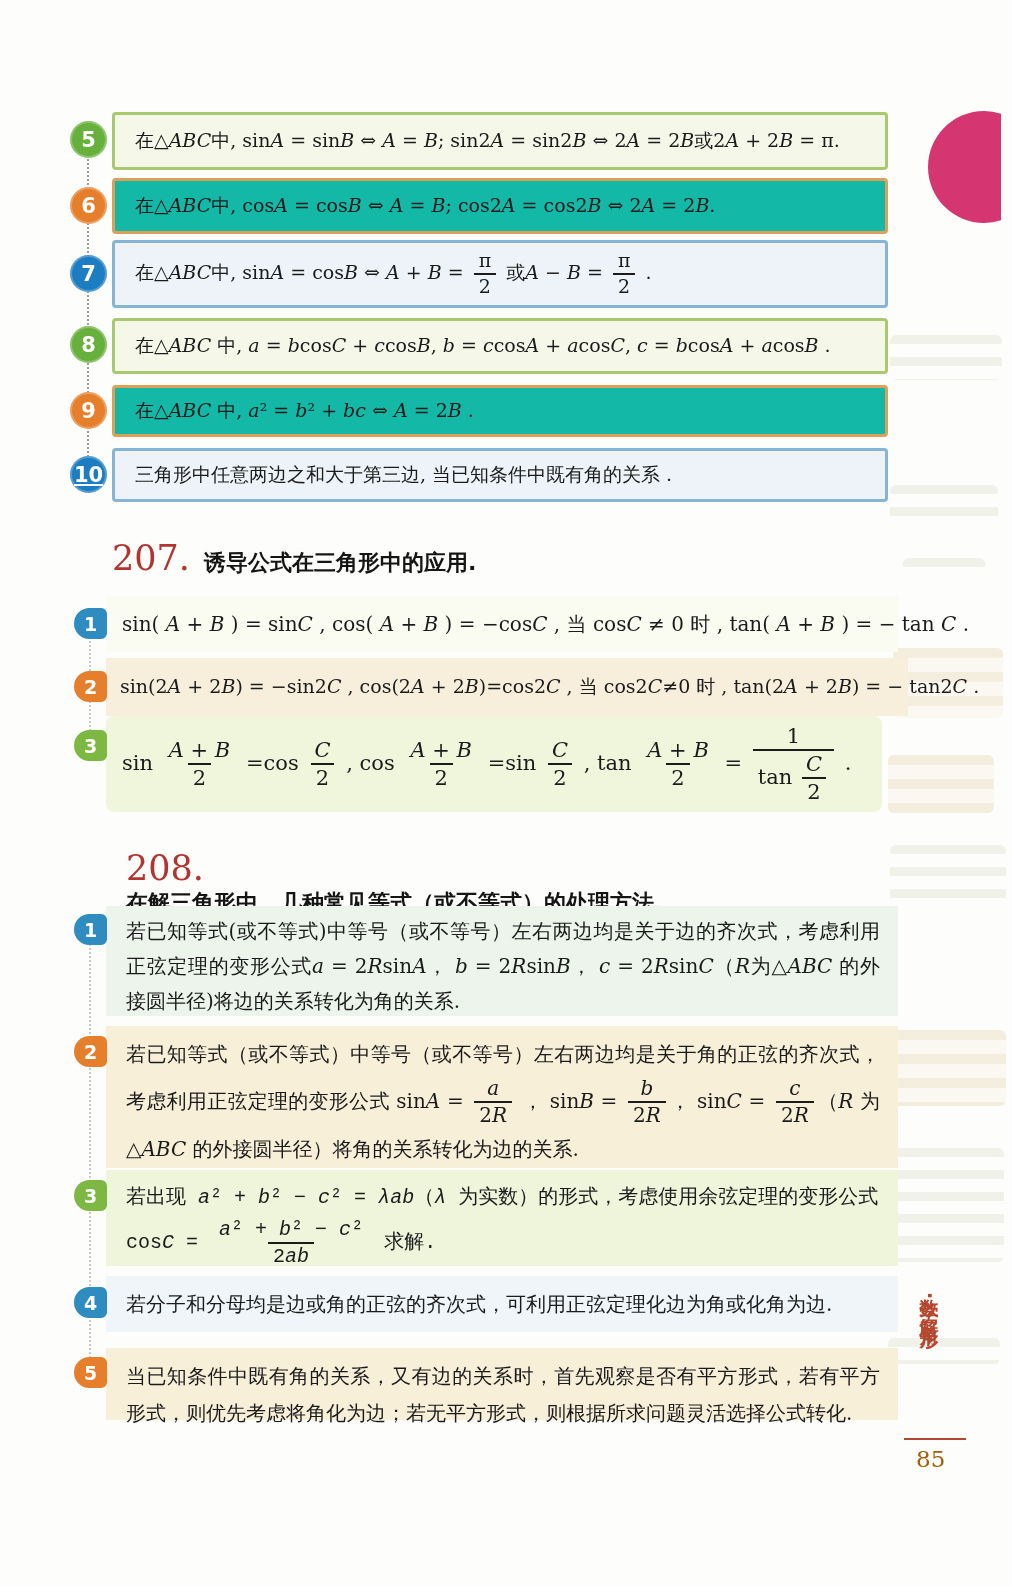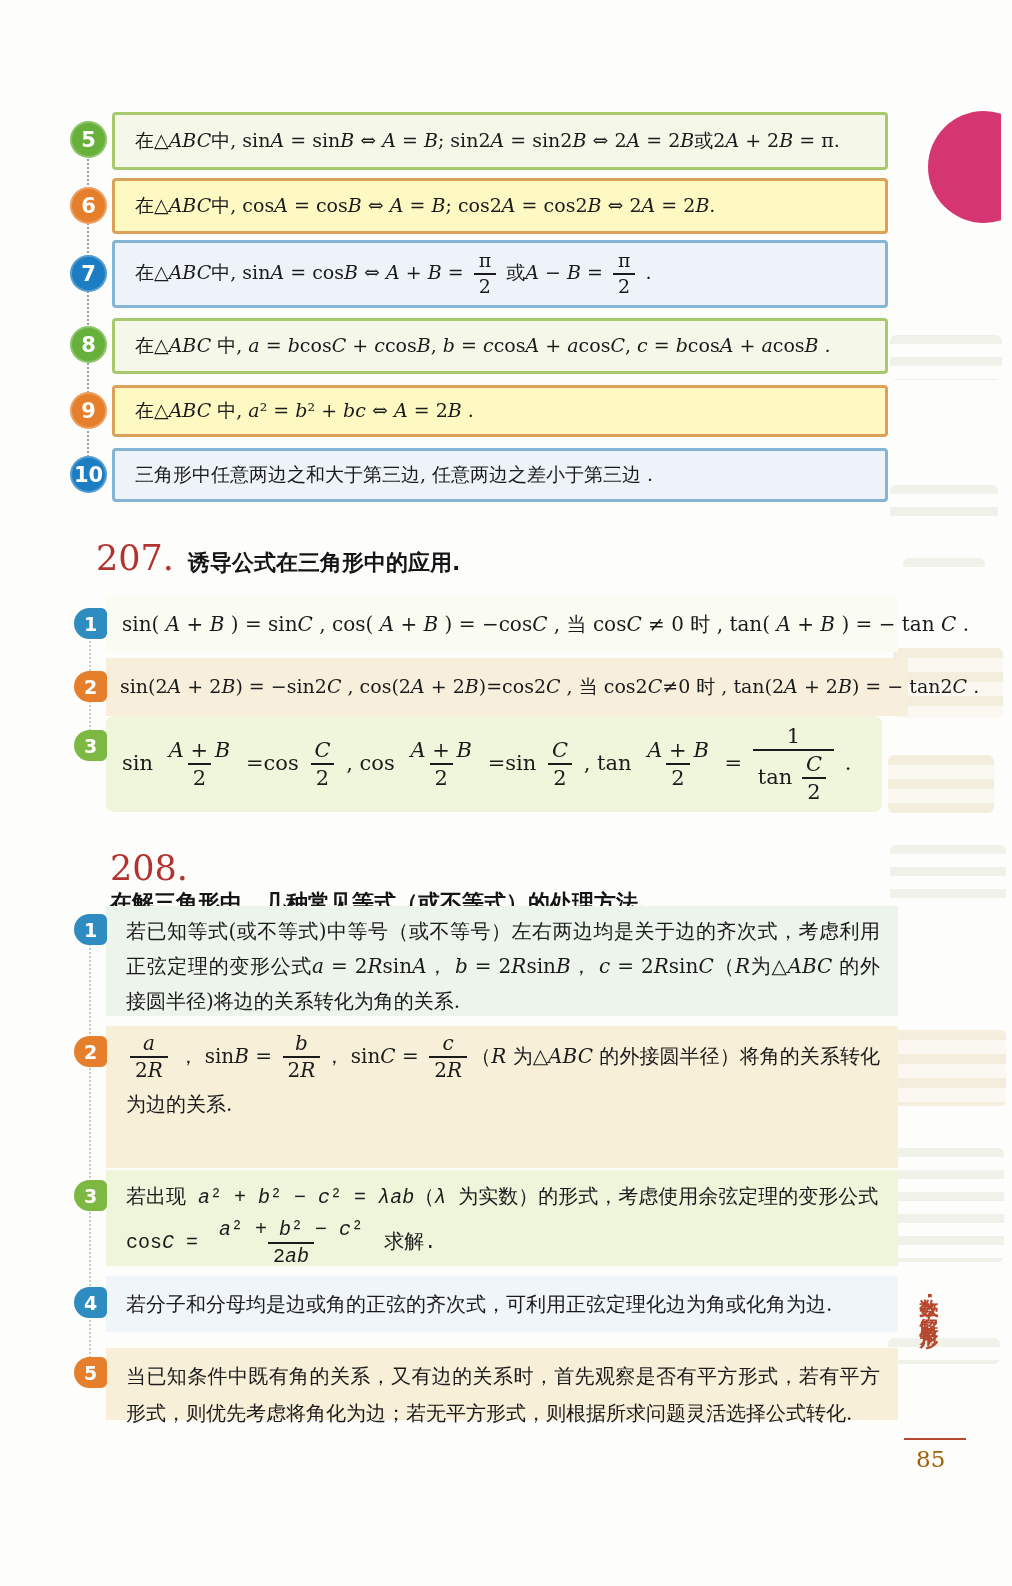--- a/index.html
+++ b/index.html
@@ -4,45 +4,45 @@
 <title>数学·解三角形 · 85</title>
 <style>
   html,body{margin:0;padding:0;background:#ffffff;}
   .page{position:relative;width:1012px;height:1586px;background:#fdfdfb;overflow:hidden;
         font-family:"DejaVu Serif","Liberation Serif",serif;color:#1b1b1b;}
 
   
   .fact-box{position:absolute;left:112px;width:776px;border-radius:4px;display:flex;align-items:center;
             padding:0 20px;box-sizing:border-box;font-size:19px;white-space:nowrap;}
   .theme-green {background:#f5f8e9;border:3px solid #a9c96f;}
-  .theme-orange{background:#fef9c3;border:3px solid #dba159;}
+  .theme-orange{background:#14b8a6;border:3px solid #dba159;}
   .theme-blue  {background:#edf3f8;border:3px solid #85b4d4;}
   #fact5{top:112px;height:58px;}
   #fact6{top:178px;height:56px;}
   #fact7{top:240px;height:68px;}
   #fact8{top:318px;height:56px;}
   #fact9{top:385px;height:52px;}
   #fact10{top:448px;height:54px;}
 
   .fact-circle{position:absolute;left:70px;width:37px;height:37px;border-radius:50%;color:#fff;
                font-weight:bold;font-size:21px;display:flex;align-items:center;justify-content:center;
                font-family:"DejaVu Sans","Liberation Sans",sans-serif;z-index:3;
                box-shadow:inset 0 0 0 2px rgba(255,255,255,.25);}
   .circle-green {background:#68b03c;}
   .circle-orange{background:#e67f2c;}
   .circle-blue  {background:#1d7dc2;}
-  #c5{top:121px;} #c6{top:187px;} #c7{top:255px;} #c8{top:326px;} #c9{top:392px;} #c10{top:456px;}
+  #c5{top:121px;} #c6{top:187px;} #c7{top:255px;} #c8{top:326px;} #c9{top:392px;} #c10{top:456px;text-decoration:underline;}
 
   .dotline{position:absolute;border-left:2px dotted #9aa09e;z-index:1;}
   #dl-facts{left:87px;top:140px;height:336px;}
   #dl-207{left:89px;top:625px;height:122px;border-color:#c7cac7;}
   #dl-208{left:89px;top:932px;height:442px;border-color:#c7cac7;}
 
   
-  .sec-head{position:absolute;left:96px;display:flex;align-items:baseline;}
+  .sec-head{position:absolute;left:112px;display:flex;align-items:baseline;}
   #head207{top:538px;} #head208{top:848px;flex-direction:column;}
   .sec-num{font-family:"DejaVu Serif","Liberation Serif",serif;font-size:35px;color:#b23430;}
   .sec-title{font-family:"DejaVu Sans","Liberation Sans",sans-serif;font-size:22px;font-weight:bold;
              color:#151515;margin-left:14px;}
 
   
   .badge{position:absolute;left:74px;width:33px;height:31px;border-radius:16px 6px 6px 16px;color:#fff;
          font-weight:bold;font-size:19px;display:flex;align-items:center;justify-content:center;
          font-family:"DejaVu Sans","Liberation Sans",sans-serif;z-index:3;}
   .badge-blue{background:#2e8cc0;} .badge-orange{background:#e67f2c;} .badge-green{background:#7db843;}
@@ -139,21 +139,21 @@
       <div class="segs"><span>在△<i>A</i><i>B</i><i>C</i> 中, <i>a</i> = <i>b</i><span>cos</span><i>C</i> + <i>c</i><span>cos</span><i>B</i>, <i>b</i> = <i>c</i><span>cos</span><i>A</i> + <i>a</i><span>cos</span><i>C</i>, <i>c</i> = <i>b</i><span>cos</span><i>A</i> + <i>a</i><span>cos</span><i>B</i> .</span></div>
     </div>
 
   <div class="fact-circle circle-orange" id="c9">9</div>
   <div class="fact-box theme-orange" id="fact9">
       <div class="segs"><span>在△<i>A</i><i>B</i><i>C</i> 中, <i>a</i>² = <i>b</i>² + <i>b</i><i>c</i> ⇔ <i>A</i> = 2<i>B</i> .</span></div>
     </div>
 
   <div class="fact-circle circle-blue" id="c10">10</div>
   <div class="fact-box theme-blue" id="fact10">
-      <div class="segs"><span>三角形中任意两边之和大于第三边, 任意两边之差小于第三边 .</span></div>
+      <div class="segs"><span>三角形中任意两边之和大于第三边, 当已知条件中既有角的关系 .</span></div>
     </div>
 
   <div class="sec-head" id="head207">
     <span class="sec-num">207.</span>
     <span class="sec-title">诱导公式在三角形中的应用.</span>
   </div>
 
   <div class="dotline" id="dl-207"></div>
 
   <div class="badge badge-blue" id="b207-1">1</div>
@@ -199,21 +199,21 @@
 
   <div class="dotline" id="dl-208"></div>
 
   <div class="badge badge-blue" id="b208-1">1</div>
   <div class="band" id="i208-1">
       <div class="segs"><span>若已知等式(或不等式)中等号（或不等号）左右两边均是关于边的齐次式，考虑利用正弦定理的变形公式<i>a</i> = 2<i>R</i><span>sin</span><i>A</i>， <i>b</i> = 2<i>R</i><span>sin</span><i>B</i>， <i>c</i> = 2<i>R</i><span>sin</span><i>C</i>（<i>R</i>为△<i>A</i><i>B</i><i>C</i> 的外接圆半径)将边的关系转化为角的关系.</span></div>
     </div>
 
   <div class="badge badge-orange" id="b208-2">2</div>
   <div class="band" id="i208-2">
-      <div class="segs"><span class="frac">
+      <div class="segs"><span>若已知等式（或不等式）中等号（或不等号）左右两边均是关于角的正弦的齐次式，考虑利用正弦定理的变形公式 <span>sin</span><i>A</i> = </span><span class="frac">
           <span class="num"><span><i>a</i></span></span>
           <span class="den"><span>2<i>R</i></span></span>
         </span><span> ， <span>sin</span><i>B</i> = </span><span class="frac">
           <span class="num"><span><i>b</i></span></span>
           <span class="den"><span>2<i>R</i></span></span>
         </span><span>， <span>sin</span><i>C</i> = </span><span class="frac">
           <span class="num"><span><i>c</i></span></span>
           <span class="den"><span>2<i>R</i></span></span>
         </span><span>（<i>R</i> 为△<i>A</i><i>B</i><i>C</i> 的外接圆半径）将角的关系转化为边的关系.</span></div>
     </div>

